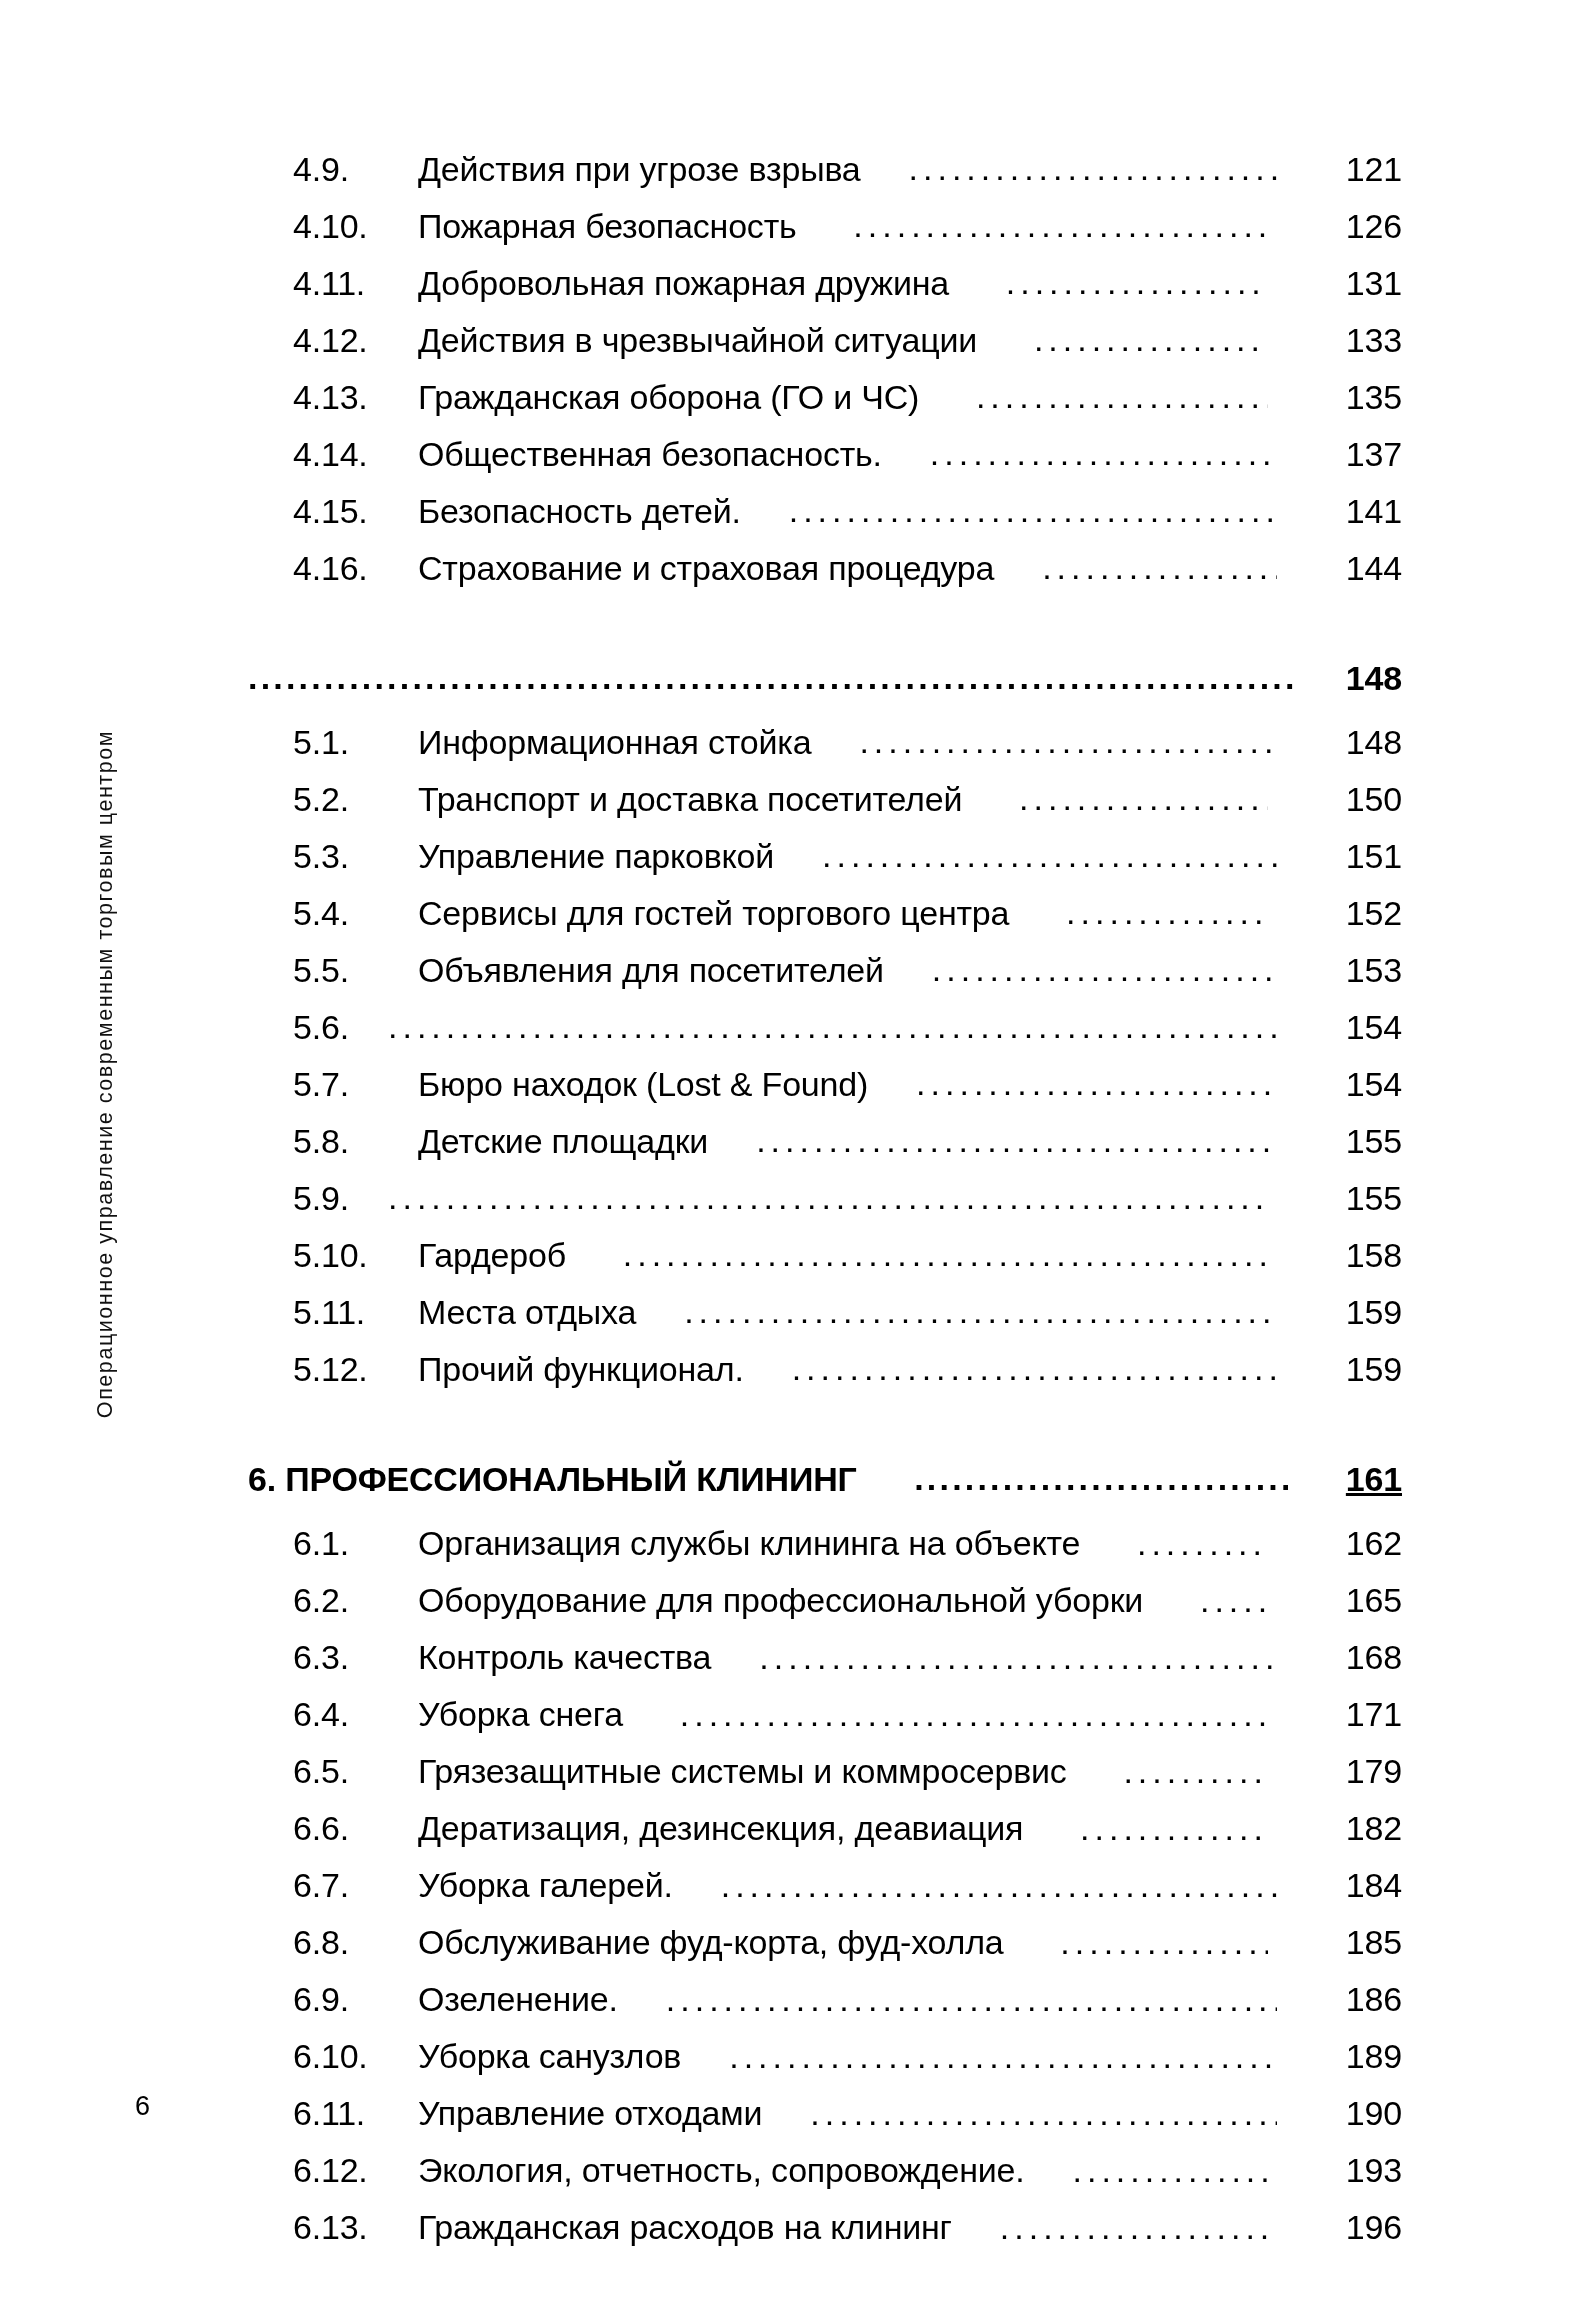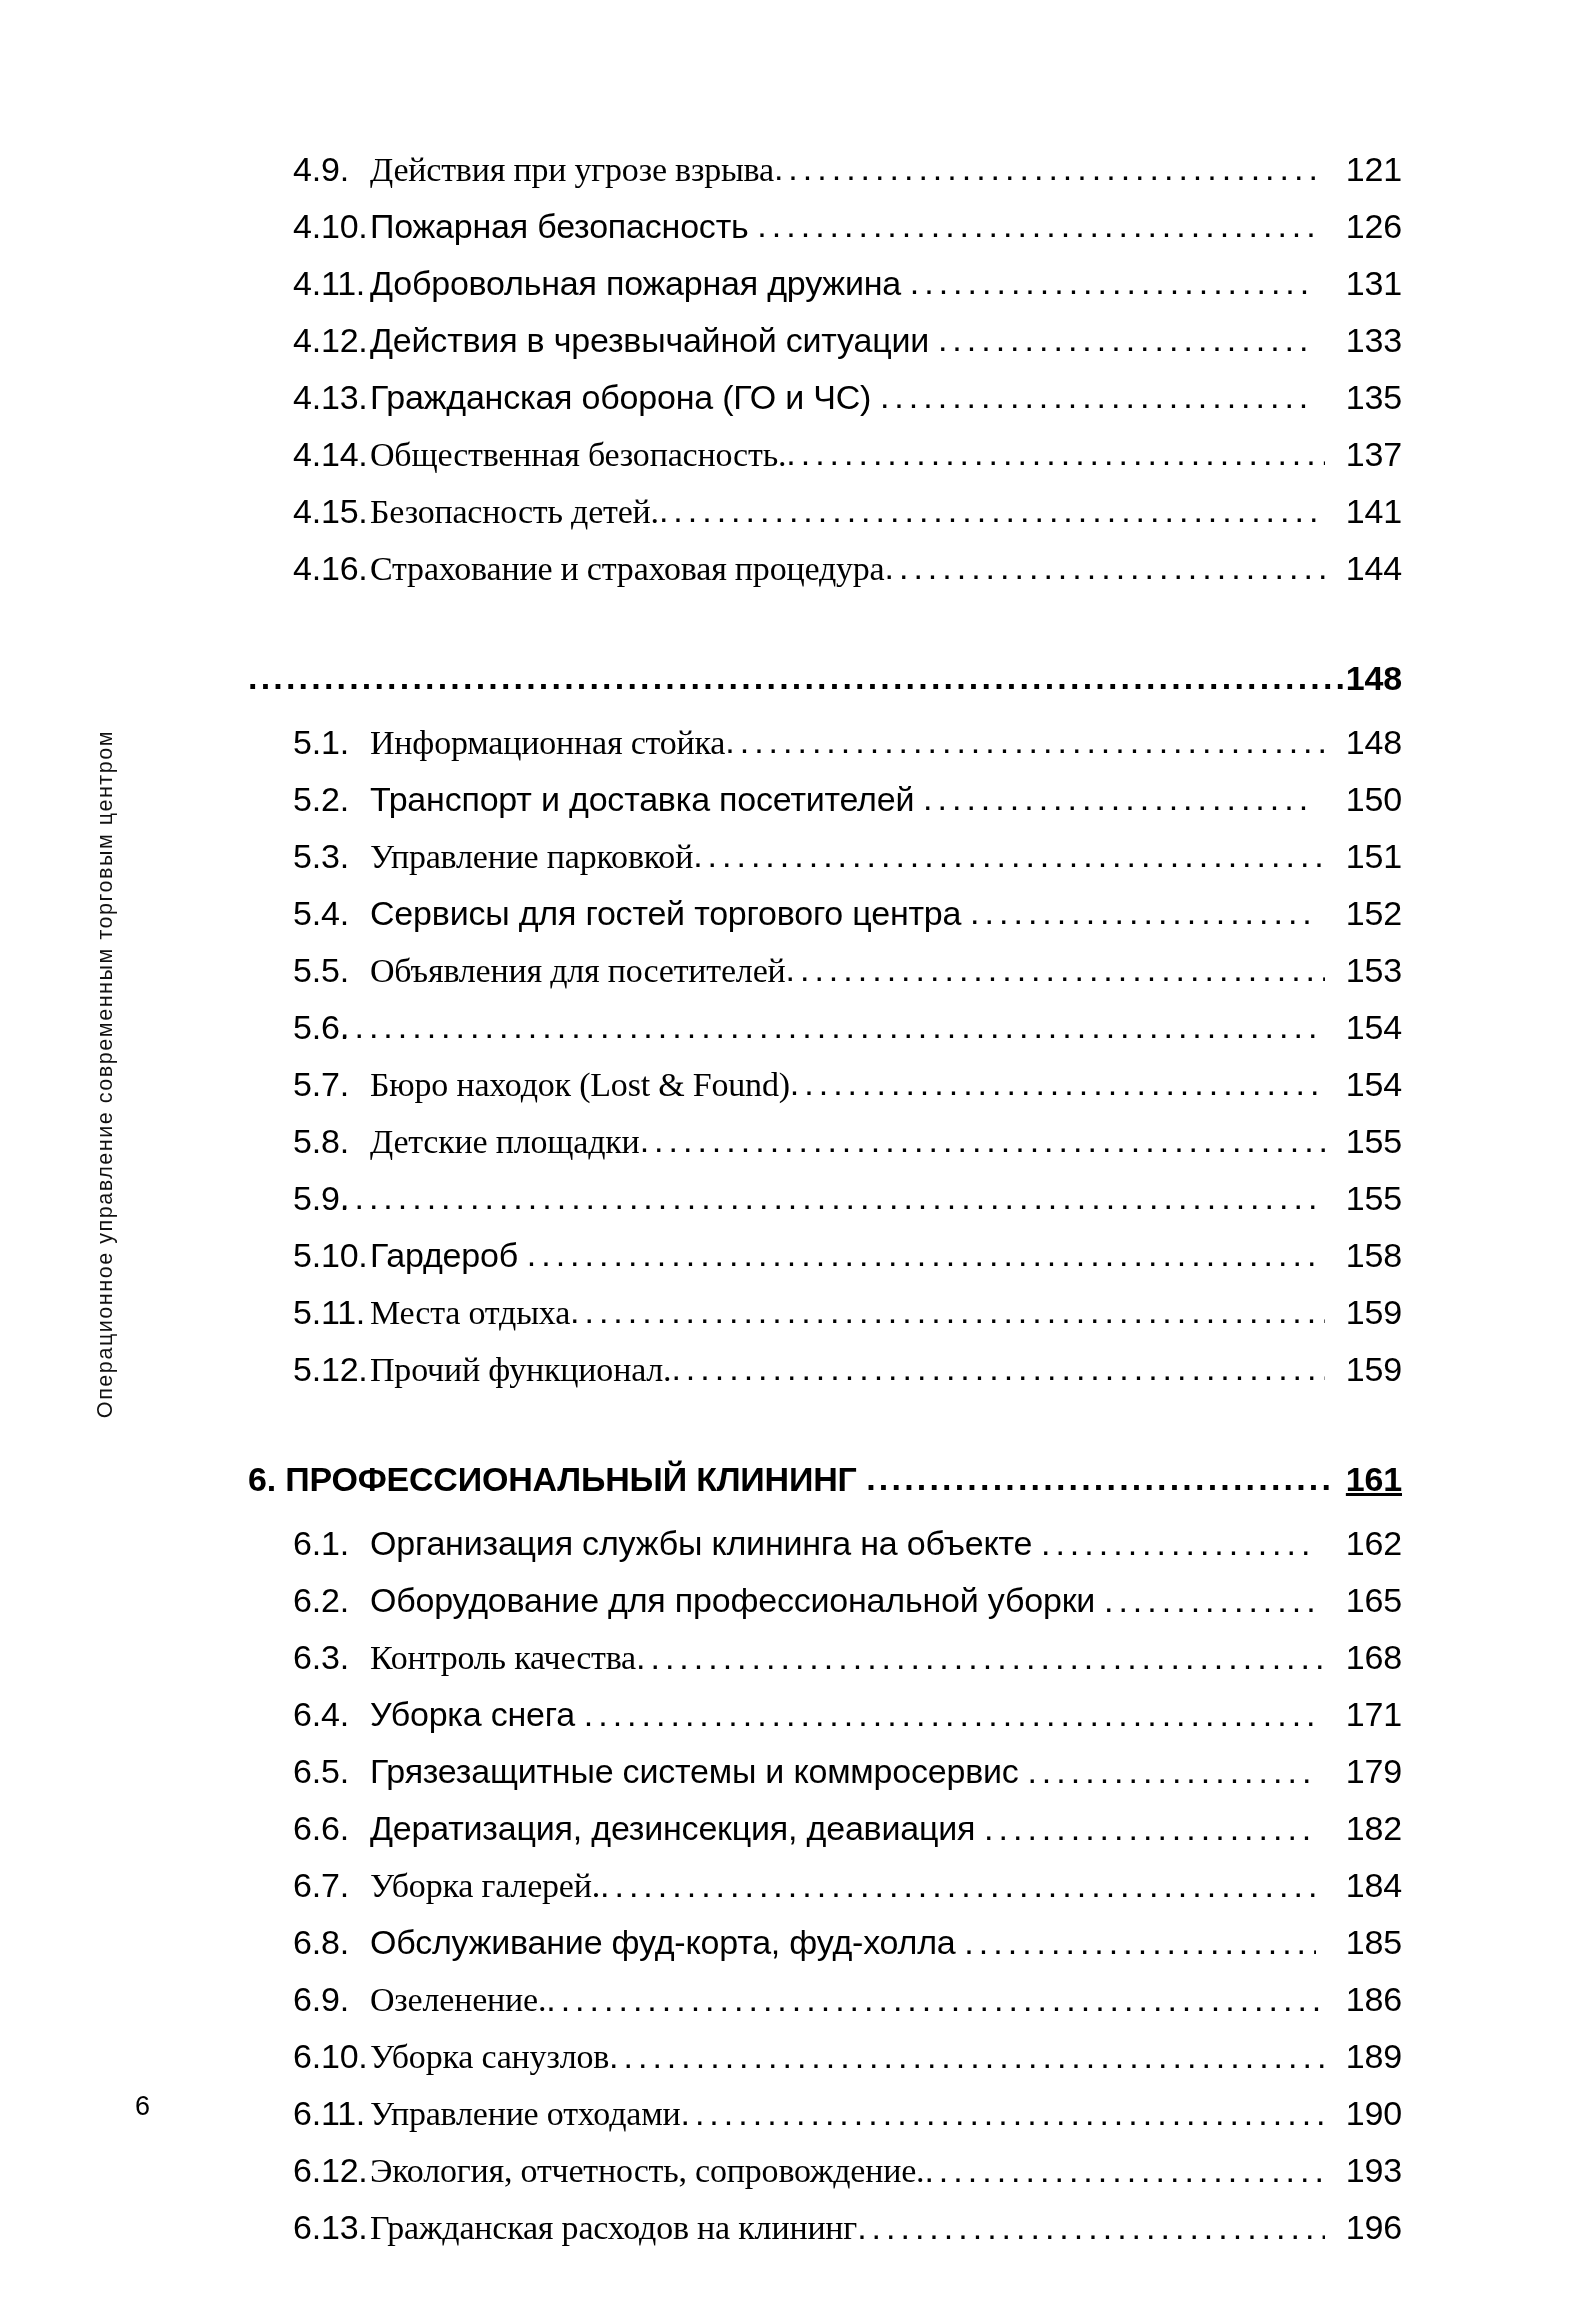--- a/index.html
+++ b/index.html
@@ -52,20 +52,21 @@
     position: absolute;
     left: 248px;
     top: 141px;
     width: 1154px;
   }
 
   .toc-row {
     display: flex;
     align-items: flex-start;
     width: 100%;
+    gap: 48px;
   }
 
   
   .entry {
     font-size: 34px;
     line-height: 57px;
     height: 57px;
     font-weight: 400;
     letter-spacing: -0.2px;
   }
@@ -92,21 +93,21 @@
     position: relative;
     top: -0.8px;
   }
   .entry .pg {
     flex: 0 0 auto;
     text-align: right;
     min-width: 77px;
     white-space: nowrap;
   }
   
-  .entry.tight .title { padding-right: 0; font-family: Liberation Serif, serif; }
+  .entry.tight .title { padding-right: 0; }
   .entry.loose .title { padding-right: 8.8px; }
   .entry.loose .pg { padding-left: 8.8px; }
 
   
   .chapter {
     font-size: 34px;
     line-height: 50px;
     height: 50px;
     font-weight: 700;
     letter-spacing: -0.2px;

